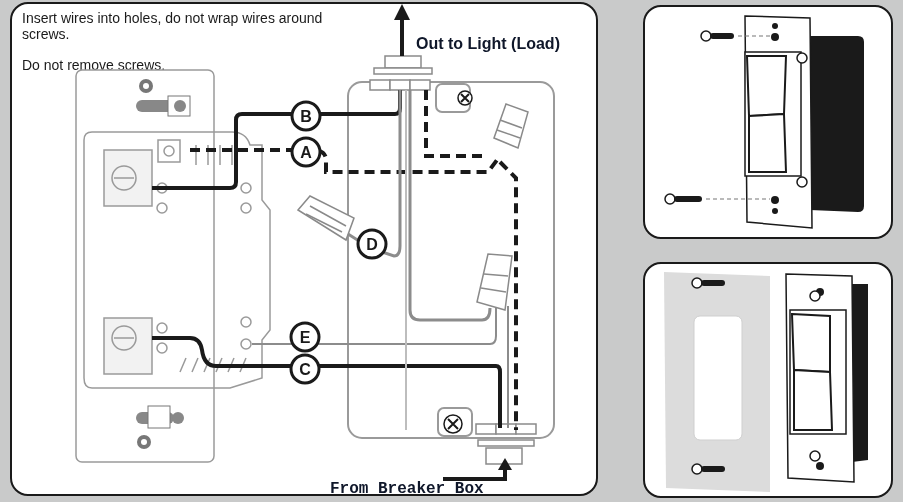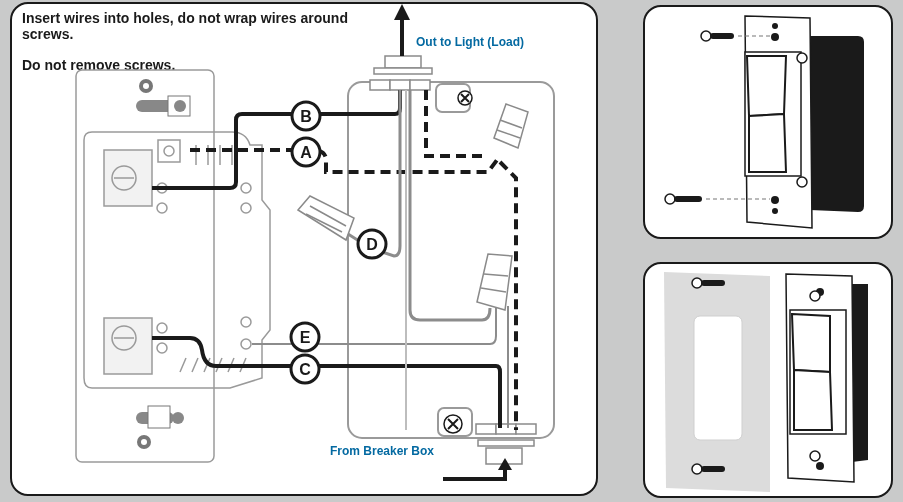--- a/index.html
+++ b/index.html
@@ -1,26 +1,26 @@
 <!DOCTYPE html>
 <html><head>
 <meta charset="utf-8">
 <style>
   html, body { margin: 0; padding: 0; }
   body { width: 903px; height: 502px; background: #c9caca; position: relative; overflow: hidden; font-family: "Liberation Sans", sans-serif; }
   .panel { position: absolute; background: #ffffff; border: 2px solid #1a1a1a; border-radius: 18px; box-sizing: border-box; }
   #main-panel { left: 10px; top: 2px; width: 588px; height: 494px; }
   #top-right-panel { left: 643px; top: 5px; width: 250px; height: 234px; }
   #bottom-right-panel { left: 643px; top: 262px; width: 250px; height: 236px; }
-  .instr { position: absolute; left: 22px; font-weight: bold; font-size: 14px; color: #1a1a1a; line-height: 16px; }
+  .instr { position: absolute; left: 22px; font-weight: normal; font-size: 14px; color: #1a1a1a; line-height: 16px; }
   #instr-1 { top: 10px; width: 330px; }
   #instr-2 { top: 49px; margin-top: 8px; }
-  .lbl { position: absolute; font-weight: bold; font-size: 12px; color: #0369a1; }
+  .lbl { position: absolute; font-weight: bold; font-size: 16px; color: #0f172a; }
   #label-load { left: 416px; top: 35px; }
-  #label-breaker { left: 330px; top: 444px; }
+  #label-breaker { left: 330px; top: 480px; font-family: Liberation Mono, monospace; }
   svg { position: absolute; left: 0; top: 0; }
   .callout-text { font-family: "Liberation Sans", sans-serif; font-weight: bold; font-size: 16px; fill: #1a1a1a; }
 </style>
 </head>
 <body>
 
 <div class="panel" id="main-panel"></div>
 <div class="panel" id="top-right-panel"></div>
 <div class="panel" id="bottom-right-panel"></div>
 

